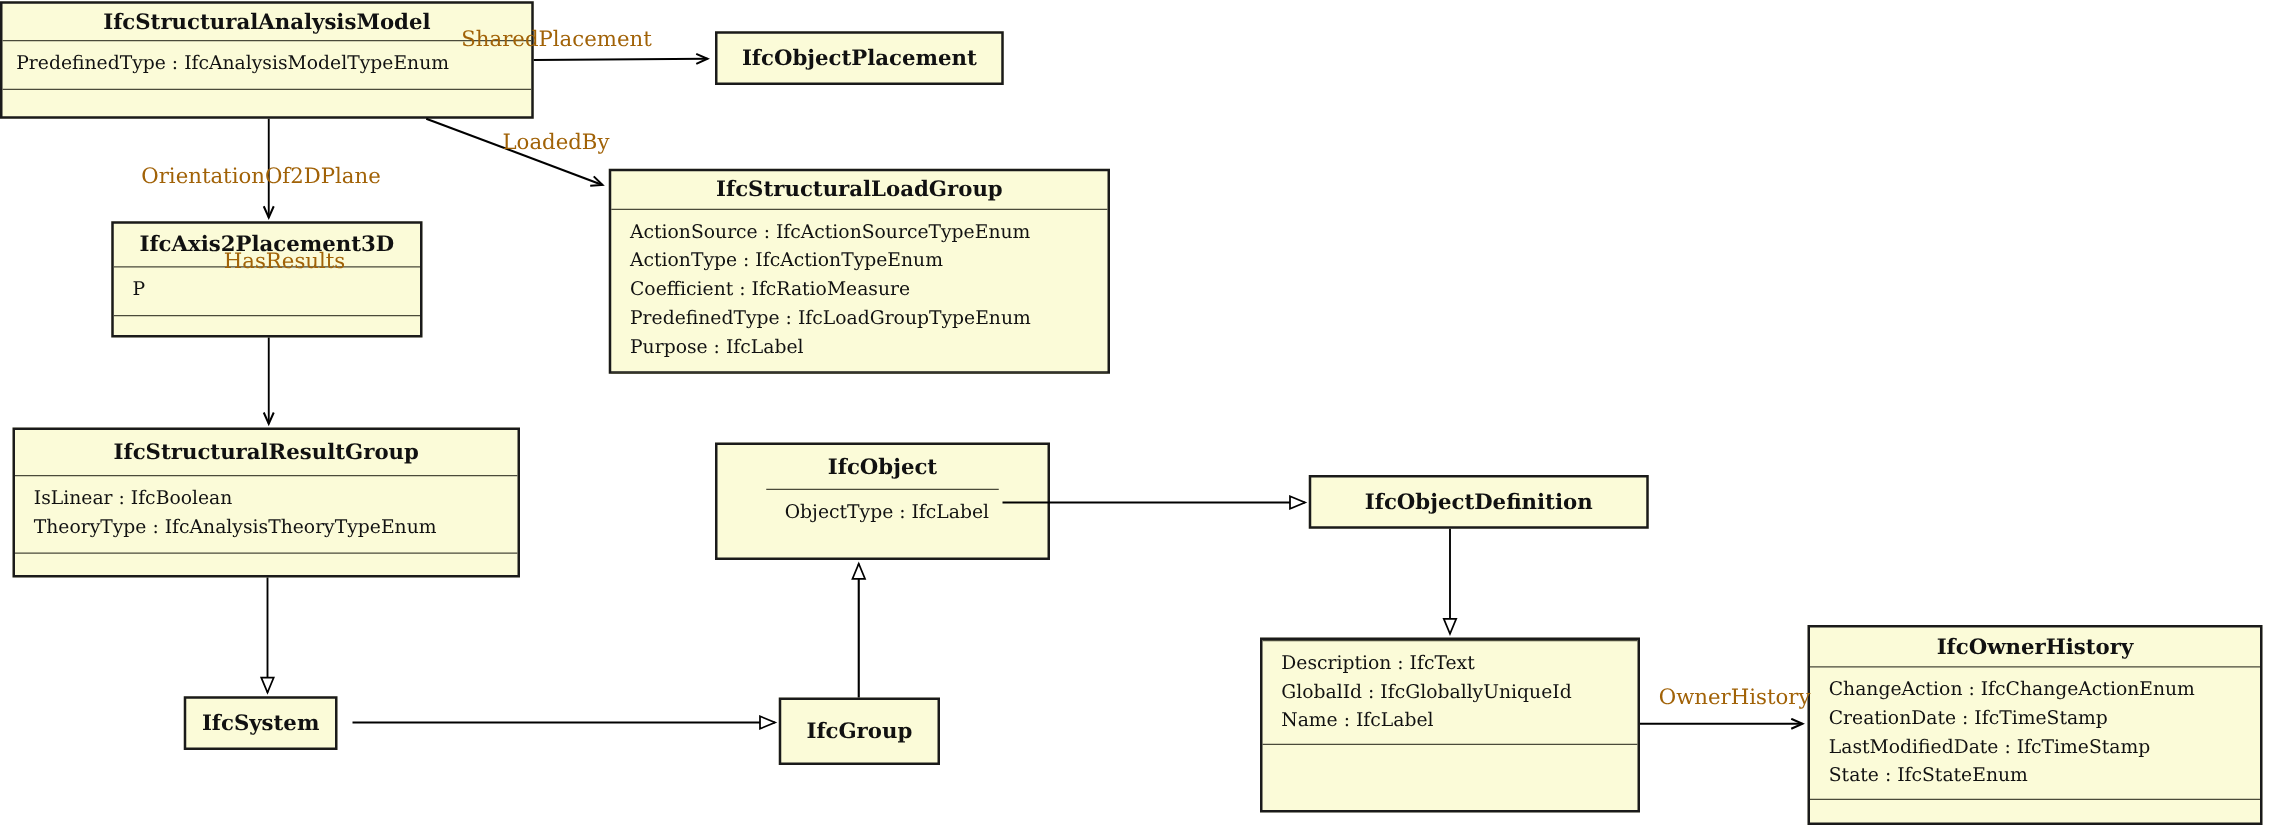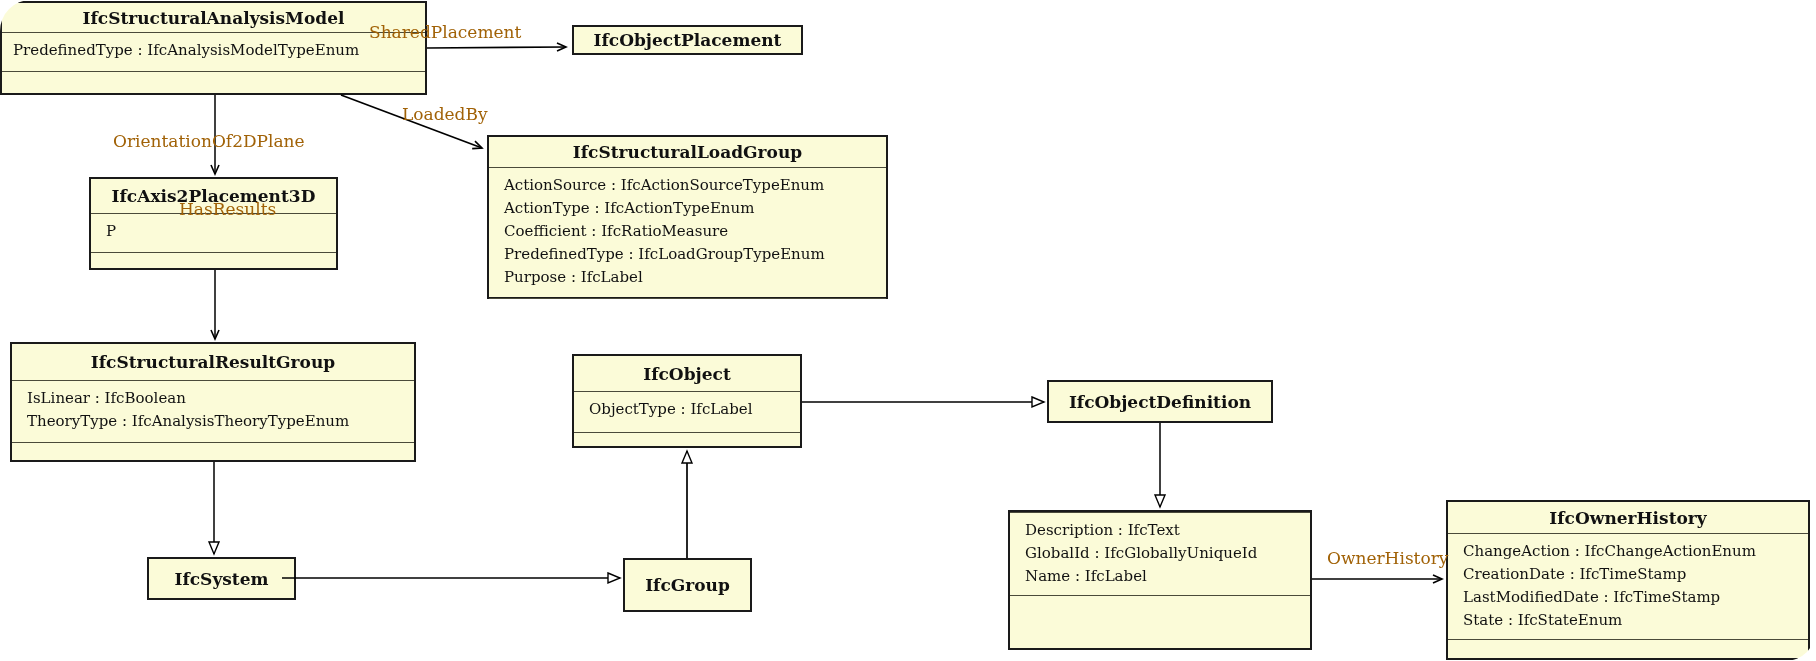--- a/index.html
+++ b/index.html
@@ -2,21 +2,20 @@
 <html><head>
 <meta charset="utf-8">
 <style>
   html,body{margin:0;padding:0;background:#ffffff;}
   #canvas{
     position:relative;
     width:1816px;height:661px;
     background:#ffffff;
     overflow:hidden;
     font-family:"DejaVu Serif", serif;
-    border-radius:31px;
   }
   .cls{
     position:absolute;
     background:#FBFBD8;
     border:2px solid #1a1a1a;
     box-sizing:border-box;
     display:flex;
     flex-direction:column;
     color:#111;
   }
@@ -49,27 +48,27 @@
     line-height:19px;
     color:#a16207;
     white-space:nowrap;
   }
   #edges{
     position:absolute;left:0;top:0;
     pointer-events:none;
   }
   
   #c0{left:0px;top:1px;width:427px;height:94px;}   #c0 .t{height:29px;} #c0 .a{height:39px;padding-left:11px;}
-  #c1{left:572px;top:25px;width:231px;height:30px;}
+  #c1{left:572px;top:25px;width:231px;height:43px;}
   #c2{left:89px;top:177px;width:249px;height:93px;}  #c2 .t{height:34px;} #c2 .a{height:39px;}
   #c3{left:487px;top:135px;width:401px;height:164px;} #c3 .t{height:30px;} #c3 .a{height:131px;}
   #c4{left:10px;top:342px;width:406px;height:120px;}  #c4 .t{height:36px;} #c4 .a{height:62px;}
-  #c5{left:572px;top:354px;width:230px;height:94px;}  #c5 .t{height:35px;} #c5 .a{height:41px;}
-  #c6{left:1047px;top:380px;width:226px;height:43px;}
-  #c7{left:147px;top:557px;width:149px;height:43px;justify-content:center;}
+  #c5{left:572px;top:354px;width:268px;height:94px;align-items:center;}  #c5 .t{height:35px;} #c5 .a{height:41px;}
+  #c6{left:1047px;top:380px;width:272px;height:43px;}
+  #c7{left:147px;top:557px;width:123px;height:43px;justify-content:center;}
   #c8{left:623px;top:558px;width:129px;height:54px;}
   #c9{left:1008px;top:510px;width:304px;height:140px;} #c9 .t{height:33px;} #c9 .a{height:83px;}
   #c10{left:1446px;top:500px;width:364px;height:160px;} #c10 .t{height:31px;} #c10 .a{height:106px;}
   
   #lbl-shared{left:369px;top:23px;}
   #lbl-loaded{left:402px;top:105px;}
   #lbl-orient{left:113px;top:132px;}
   #lbl-hasresults{left:162px;top:200px;margin-left:17px;}
   #lbl-owner{left:1327px;top:549px;}
 </style>

